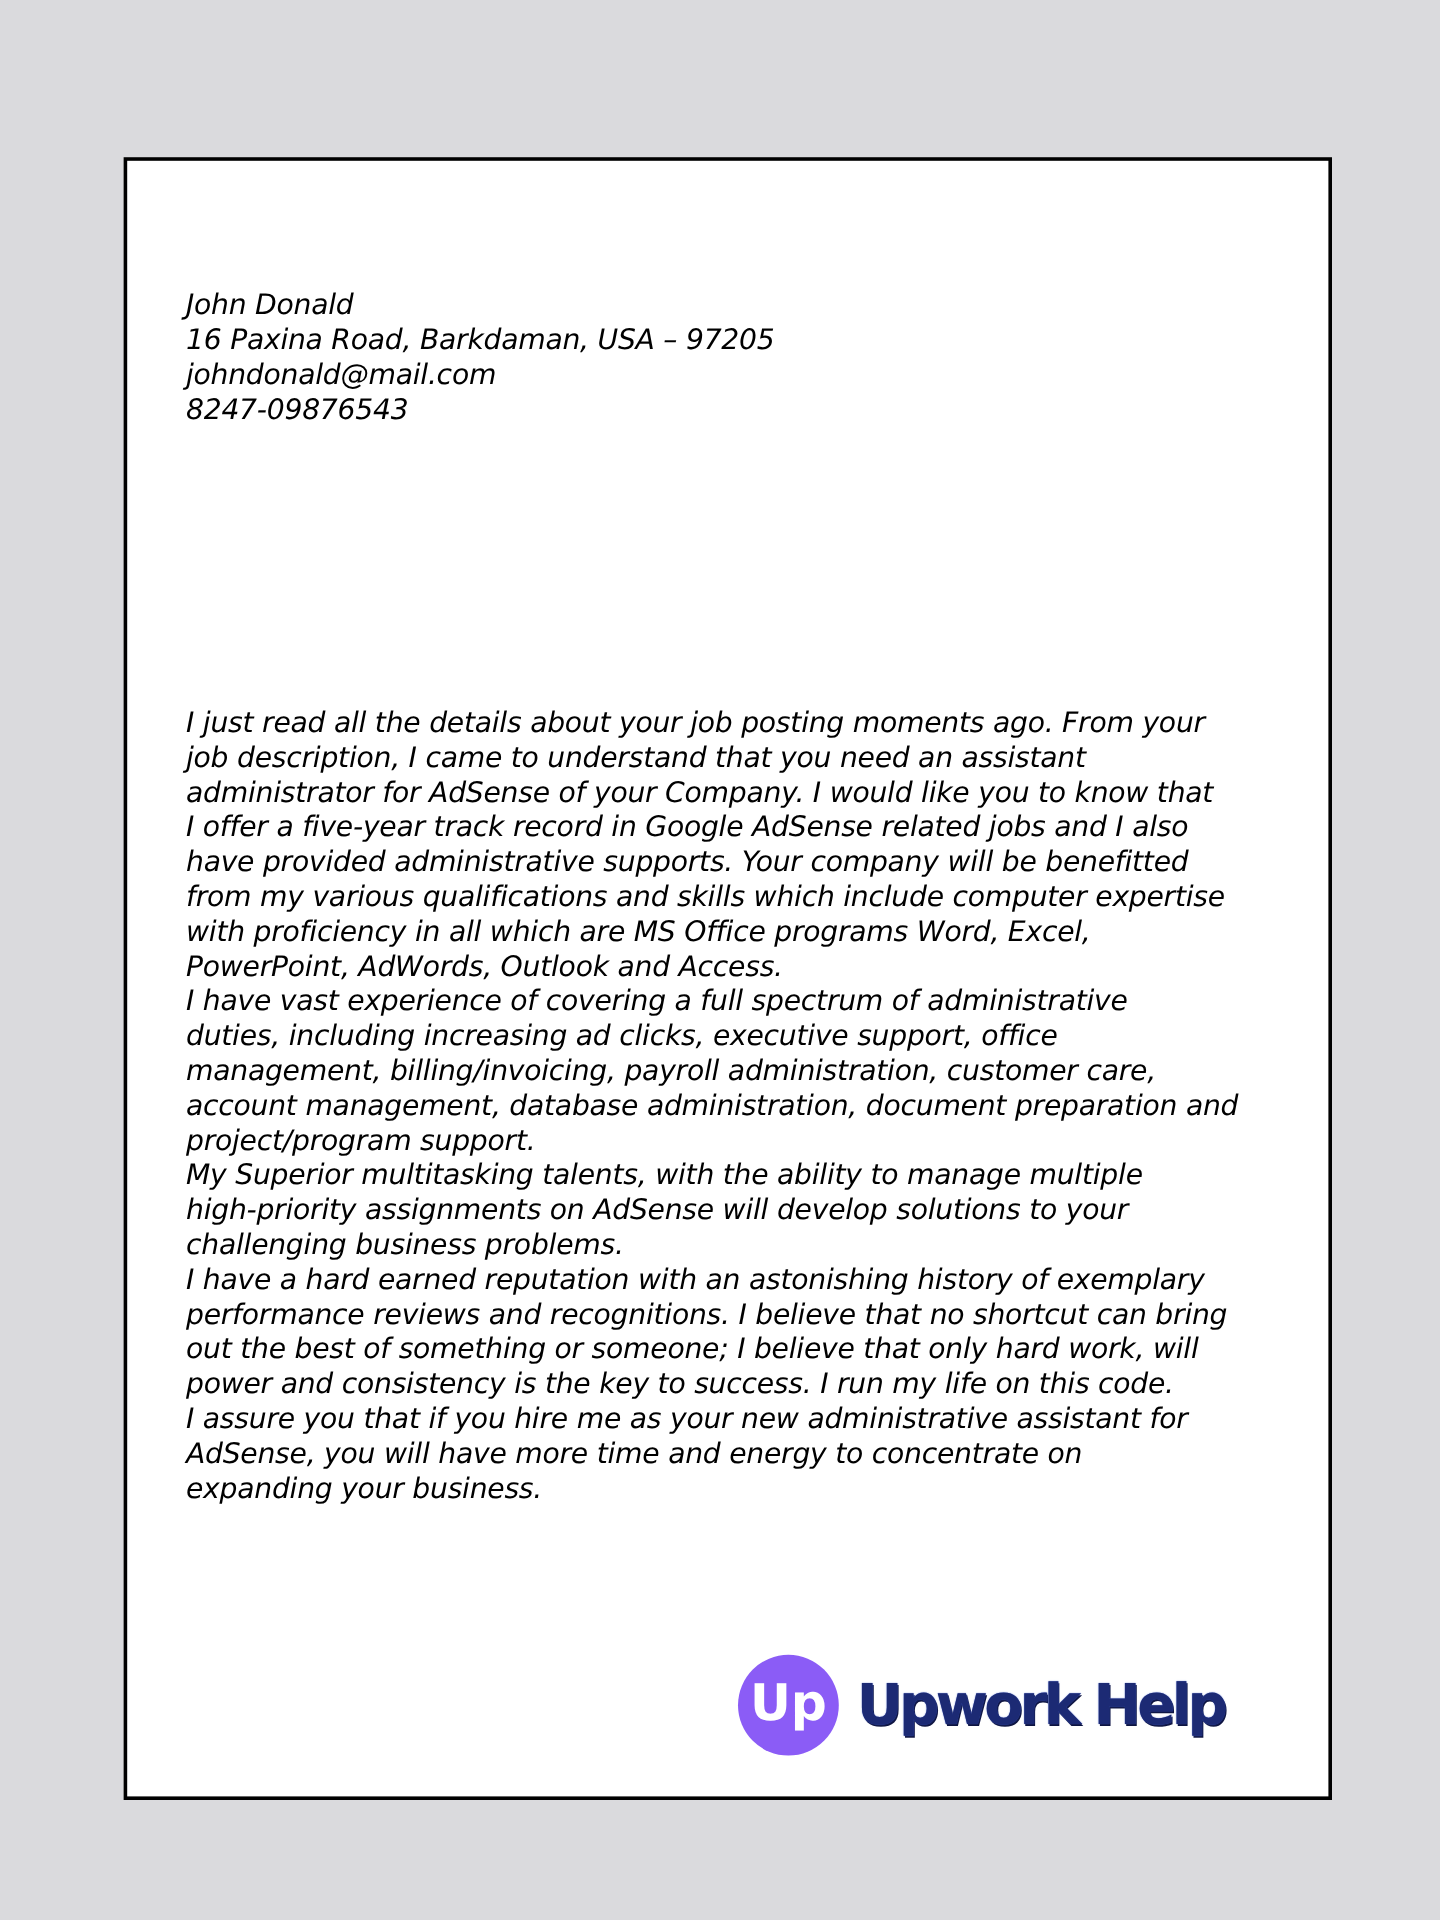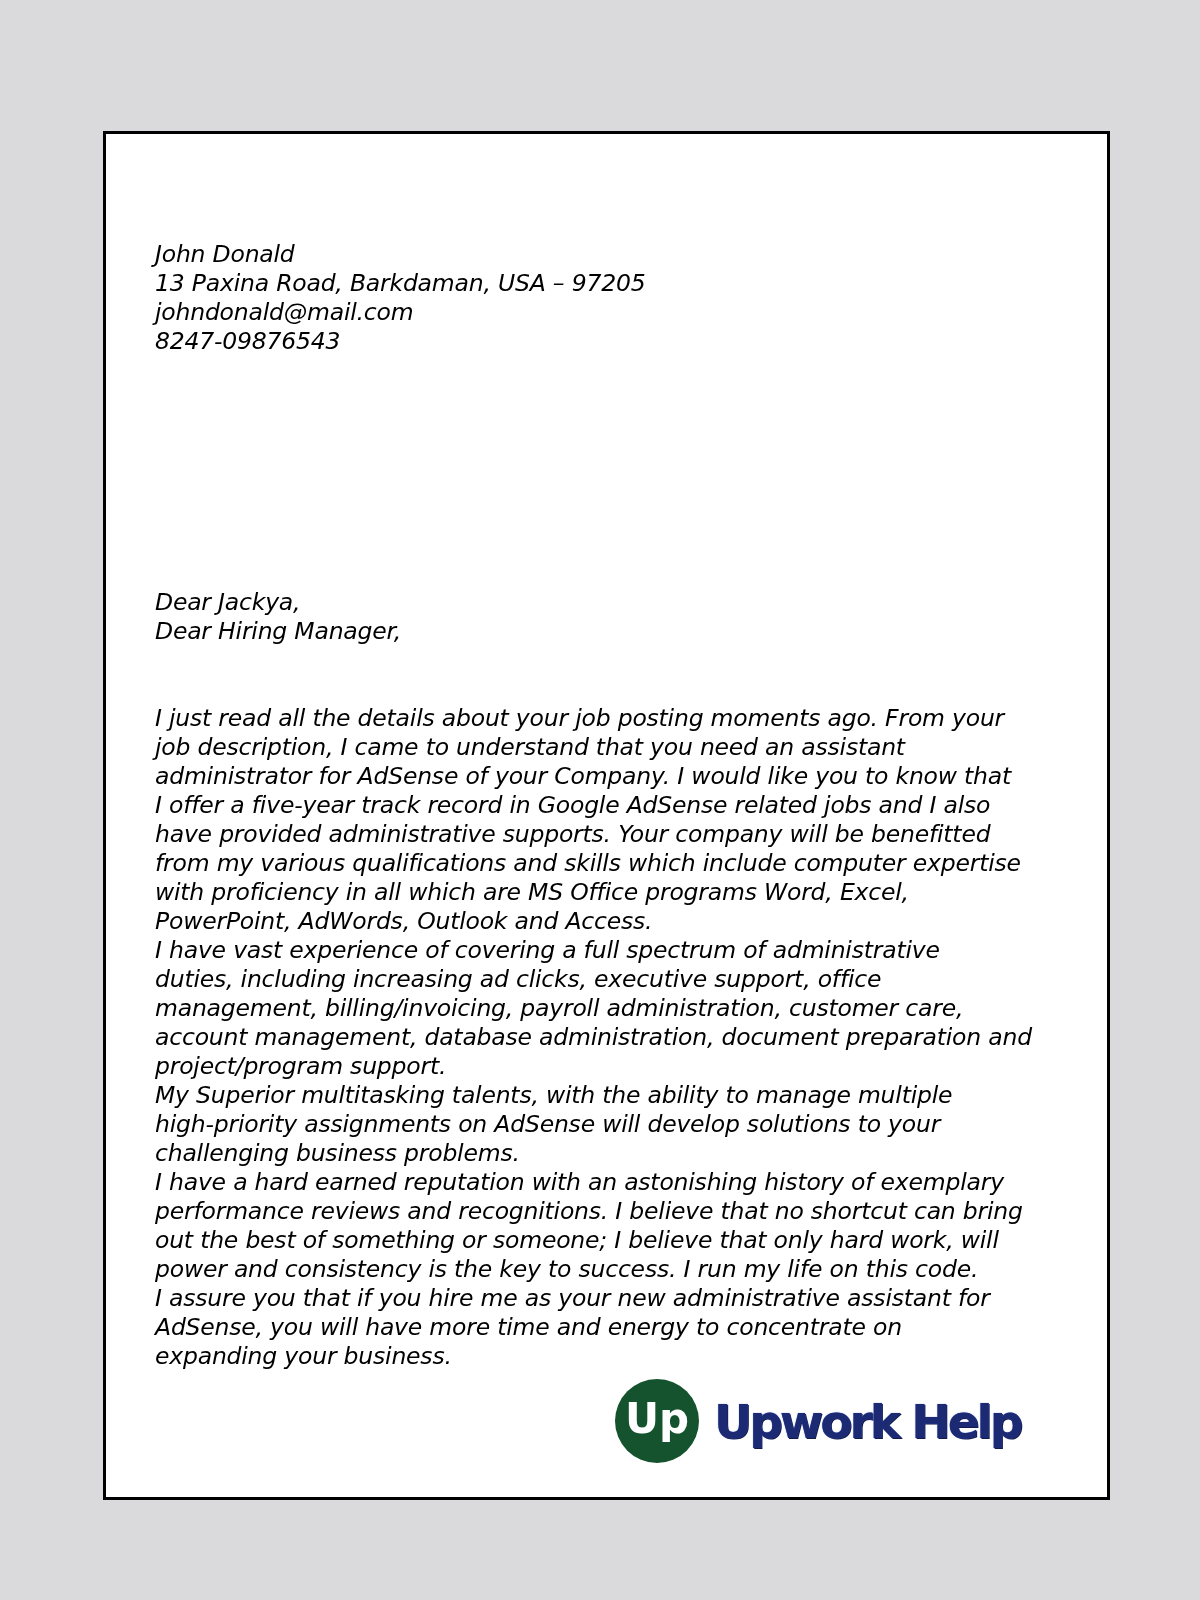--- a/index.html
+++ b/index.html
@@ -46,21 +46,21 @@
     left: 509px;
     top: 1245px;
     display: flex;
     align-items: center;
     gap: 15px;
   }
   .logo-circle {
     width: 84px;
     height: 84px;
     border-radius: 50%;
-    background: #14532d;
+    background: #8b5cf6;
     display: flex;
     align-items: center;
     justify-content: center;
     flex: 0 0 auto;
   }
   .logo-mark {
     color: #ffffff;
     font-weight: bold;
     font-style: normal;
     font-size: 42px;
@@ -79,27 +79,25 @@
   }
 </style>
 </head>
 <body>
 
 <div class="canvas">
   <div class="paper">
 
     <div class="letter-content">
       <div class="block">John Donald
-13 Paxina Road, Barkdaman, USA – 97205
+16 Paxina Road, Barkdaman, USA – 97205
 johndonald@mail.com
 8247-09876543</div>
       <div class="gap"></div>
       <div class="gap"></div>
-      <div class="block">Dear Jackya,
-Dear Hiring Manager,</div>
       <div class="block">I just read all the details about your job posting moments ago. From your
 job description, I came to understand that you need an assistant
 administrator for AdSense of your Company. I would like you to know that
 I offer a five-year track record in Google AdSense related jobs and I also
 have provided administrative supports. Your company will be benefitted
 from my various qualifications and skills which include computer expertise
 with proficiency in all which are MS Office programs Word, Excel,
 PowerPoint, AdWords, Outlook and Access.
 I have vast experience of covering a full spectrum of administrative
 duties, including increasing ad clicks, executive support, office

